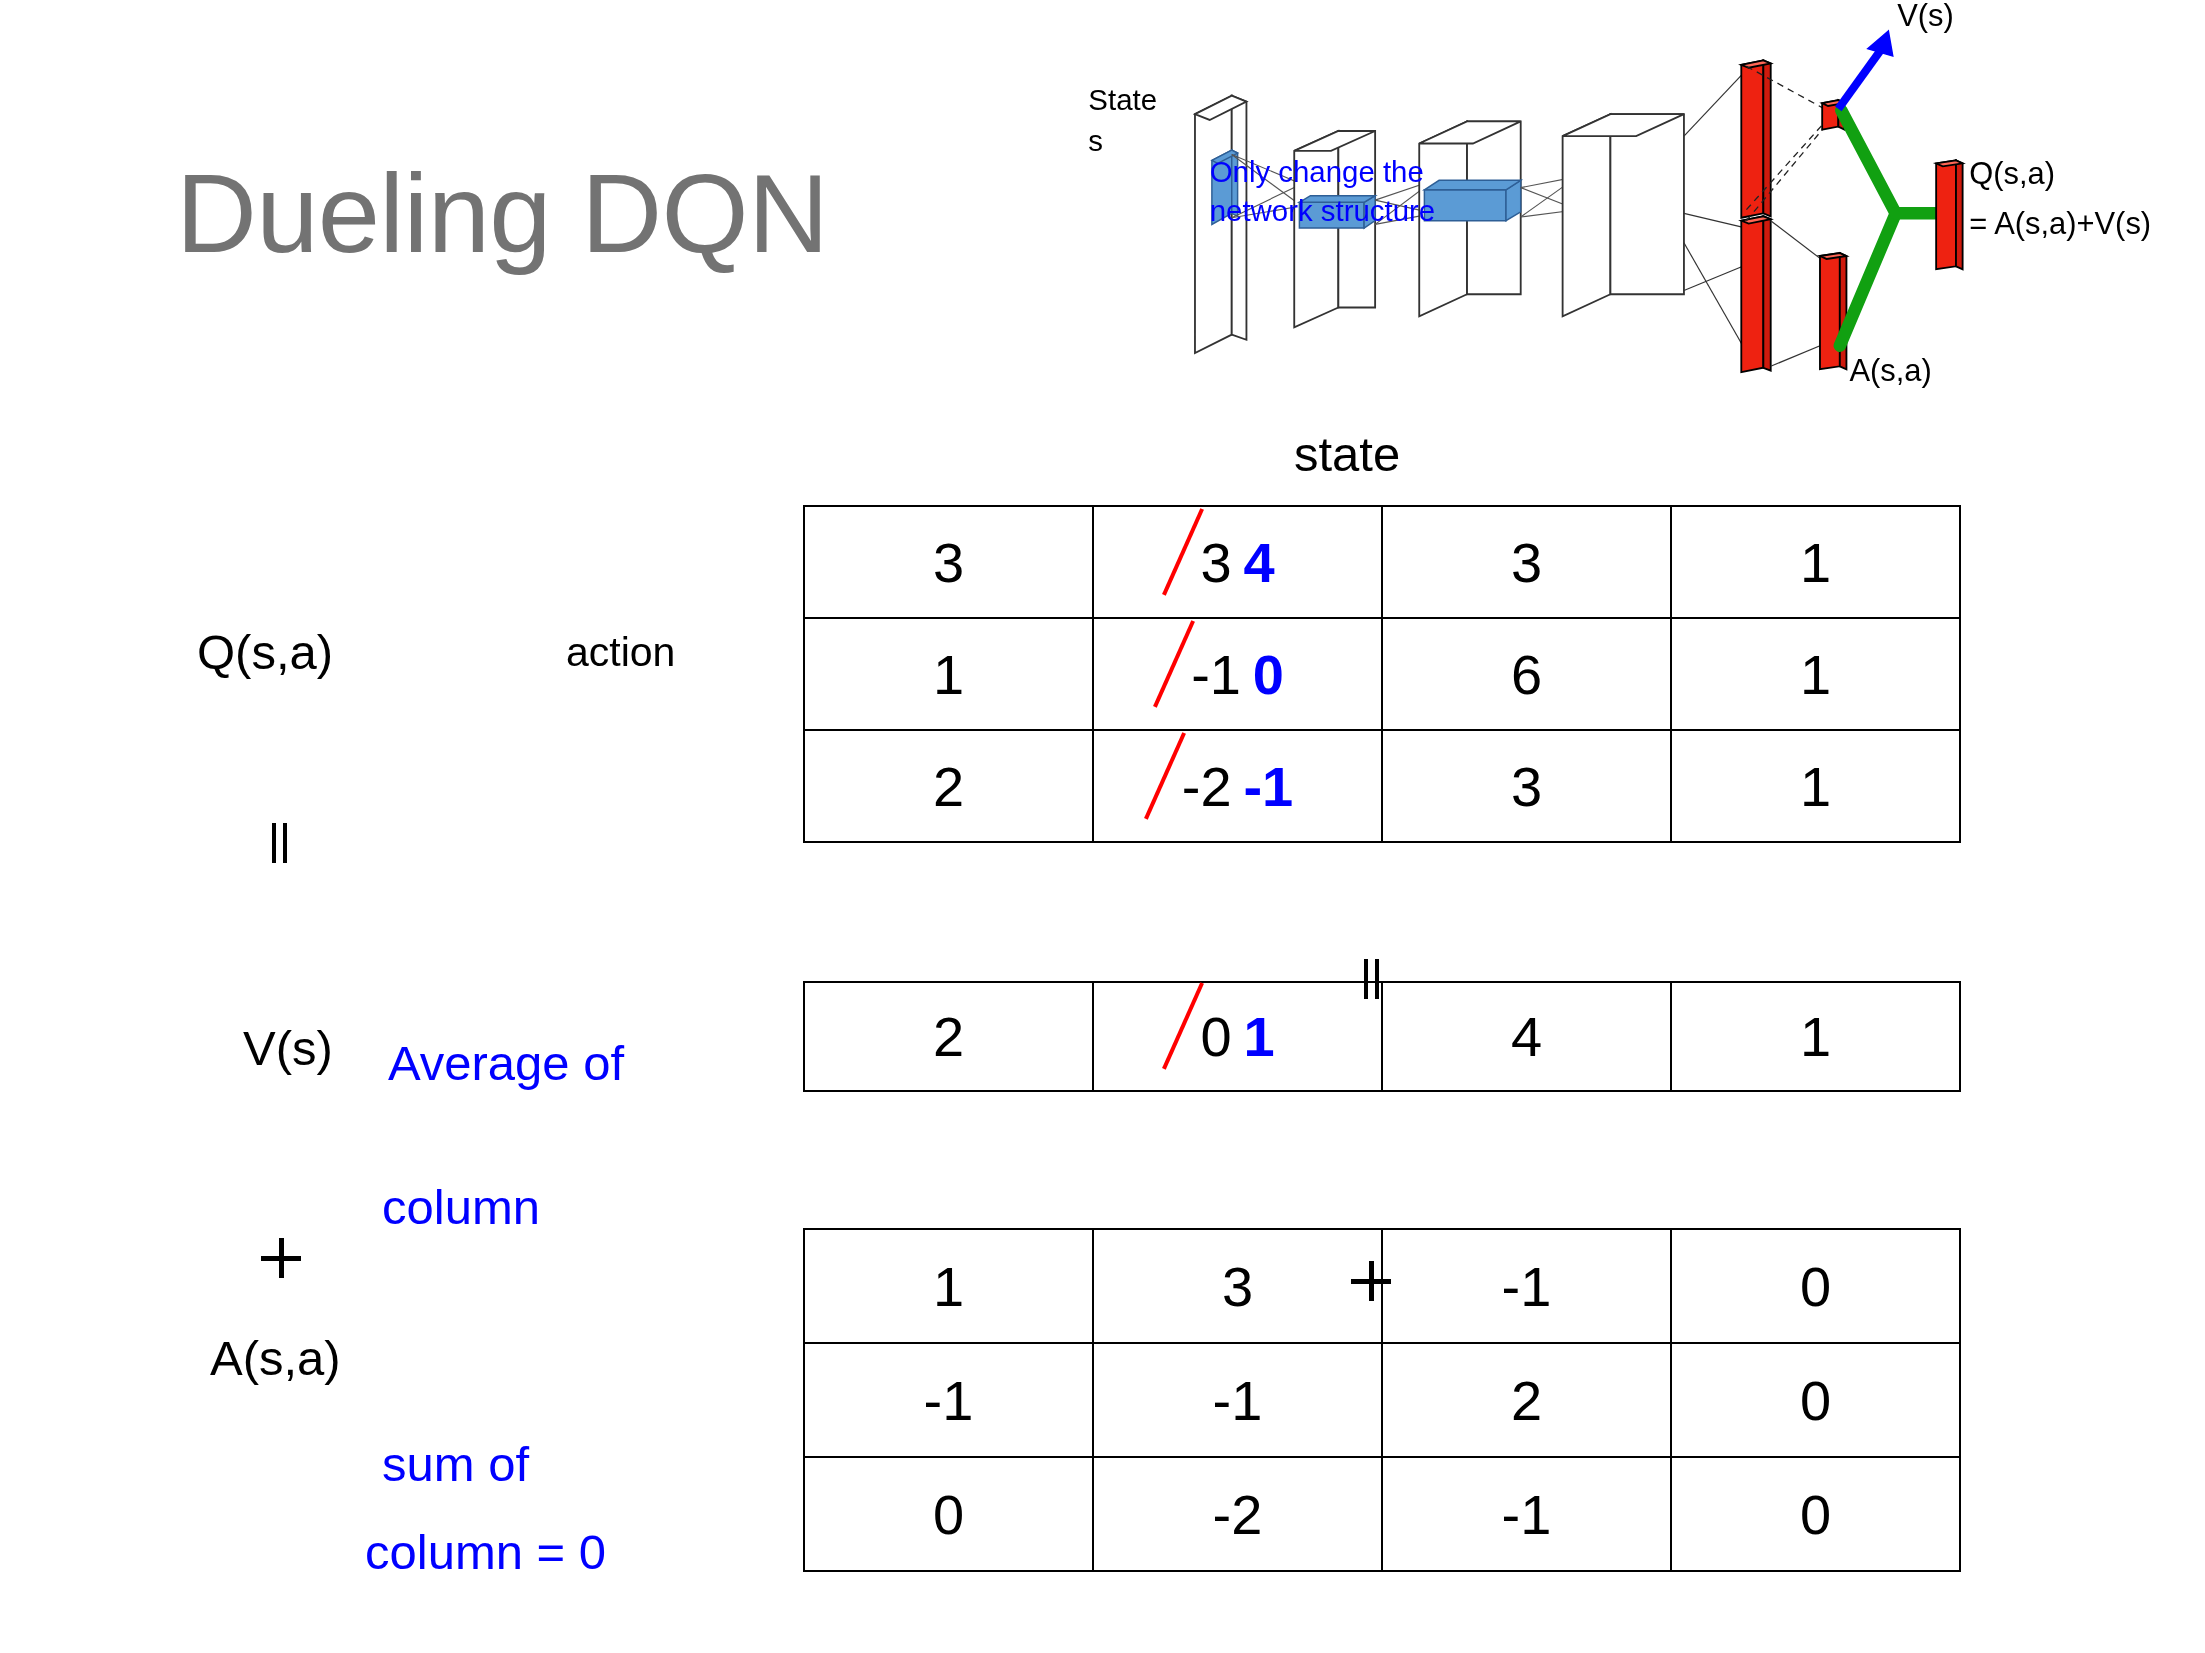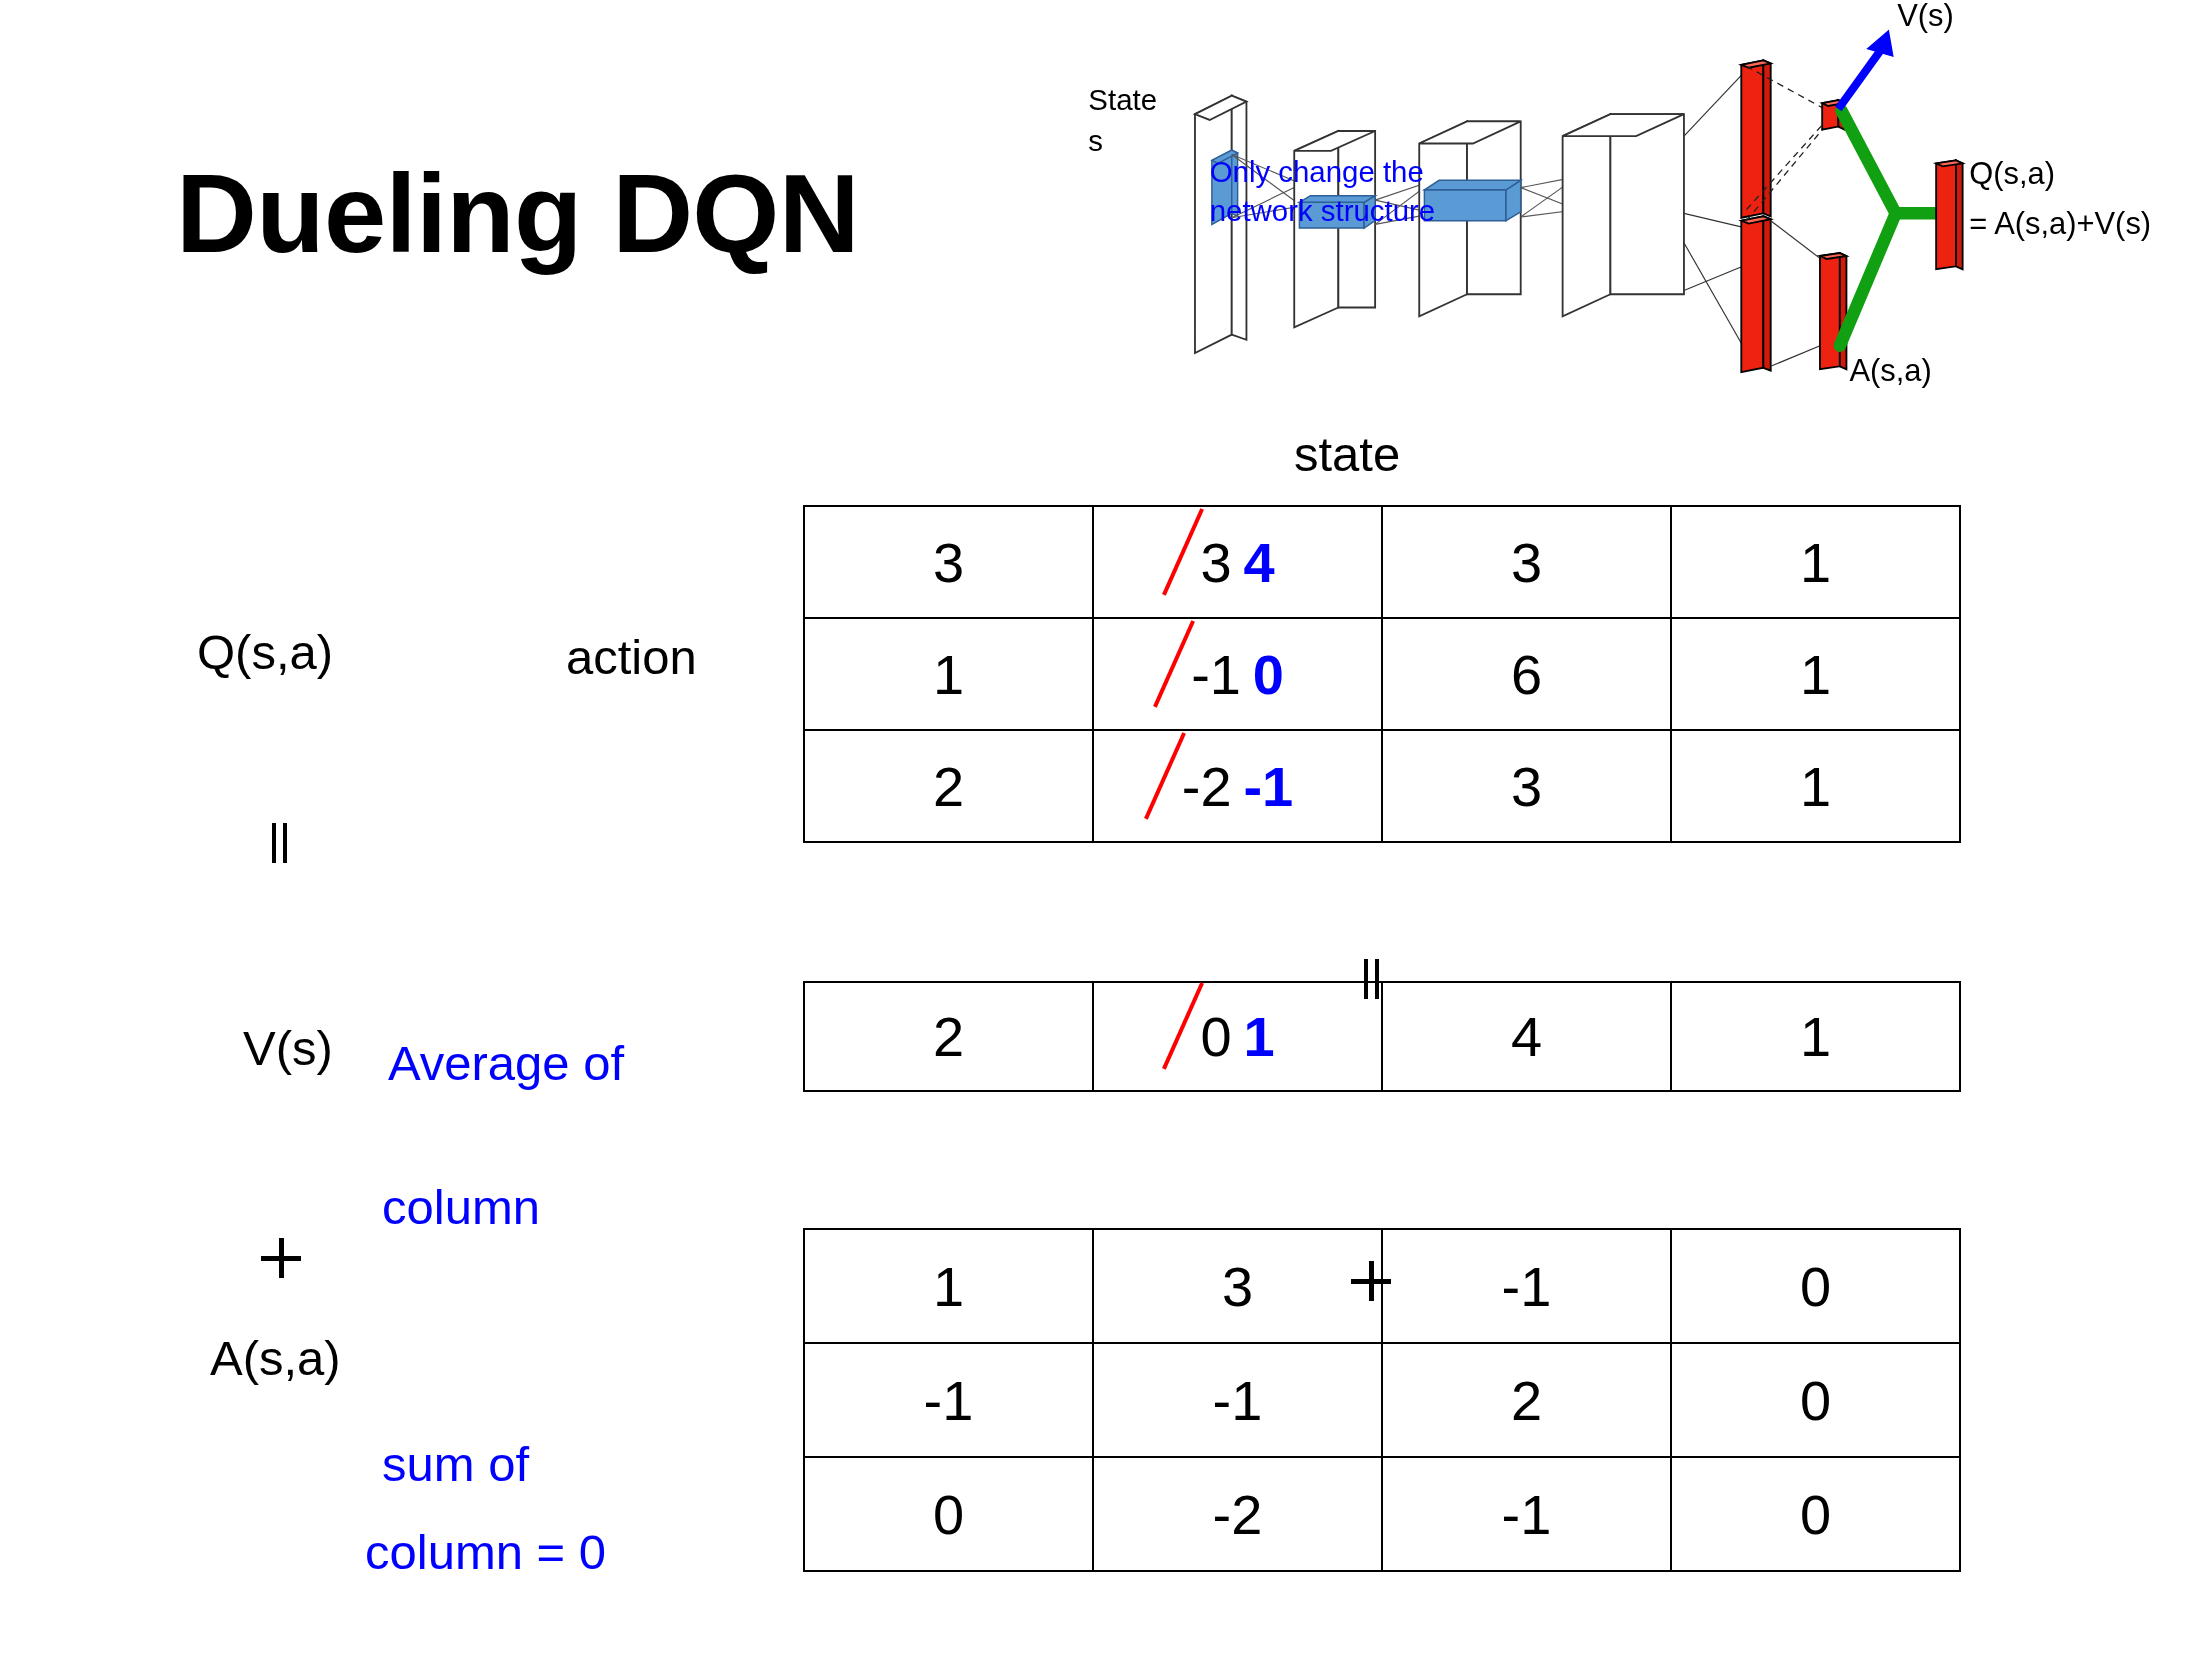--- a/index.html
+++ b/index.html
@@ -5,22 +5,22 @@
   html,body{margin:0;padding:0;background:#fff;}
   body{
     width:2205px;height:1654px;position:relative;overflow:hidden;
     font-family:"Liberation Sans","DejaVu Sans",sans-serif;color:#000;
   }
   .abs{position:absolute;}
 
   
   #slide-title{
     left:176px;top:158px;width:809px;
-    font-size:112px;line-height:1;font-weight:700;letter-spacing:-0.7px;
-    color:#000000;white-space:nowrap;
+    font-size:112px;line-height:1;font-weight:400;letter-spacing:-0.7px;
+    color:#737373;white-space:nowrap;
   }
 
   
   #network-diagram{left:1081px;top:0px;width:1125px;height:412px;}
   #network-diagram svg{display:block;width:1125px;height:412px;}
   .nd-label{font-family:"Liberation Sans",sans-serif;fill:#000;}
   .nd-blue{font-family:"Liberation Sans",sans-serif;fill:#0000ff;}
 
   
   .lbl{font-size:49px;line-height:1.08;color:#000;white-space:nowrap;}
@@ -52,21 +52,21 @@
   .old-val::after{
     content:"";position:absolute;
     left:-19px;top:-25px;width:4.4px;height:94px;
     background:#ff0000;
     transform:rotate(24deg);transform-origin:center;
   }
   .new-val{color:#0000ff;font-weight:bold;display:inline-block;}
 
   
   #state-label{left:1294px;top:426px;font-size:49px;color:#000;}
-  #action-label{left:566px;top:629px;font-size:49px;color:#000;}
+  #action-label{left:566px;top:629px;font-size:41px;color:#000;}
 
   
   .eqglyph{
     width:7.4px;height:40px;position:relative;
   }
   .eqglyph::before,.eqglyph::after{
     content:"";position:absolute;top:0;width:3.7px;height:40px;background:#000;
   }
   .eqglyph::before{left:0;}
   .eqglyph::after{left:11px;}

